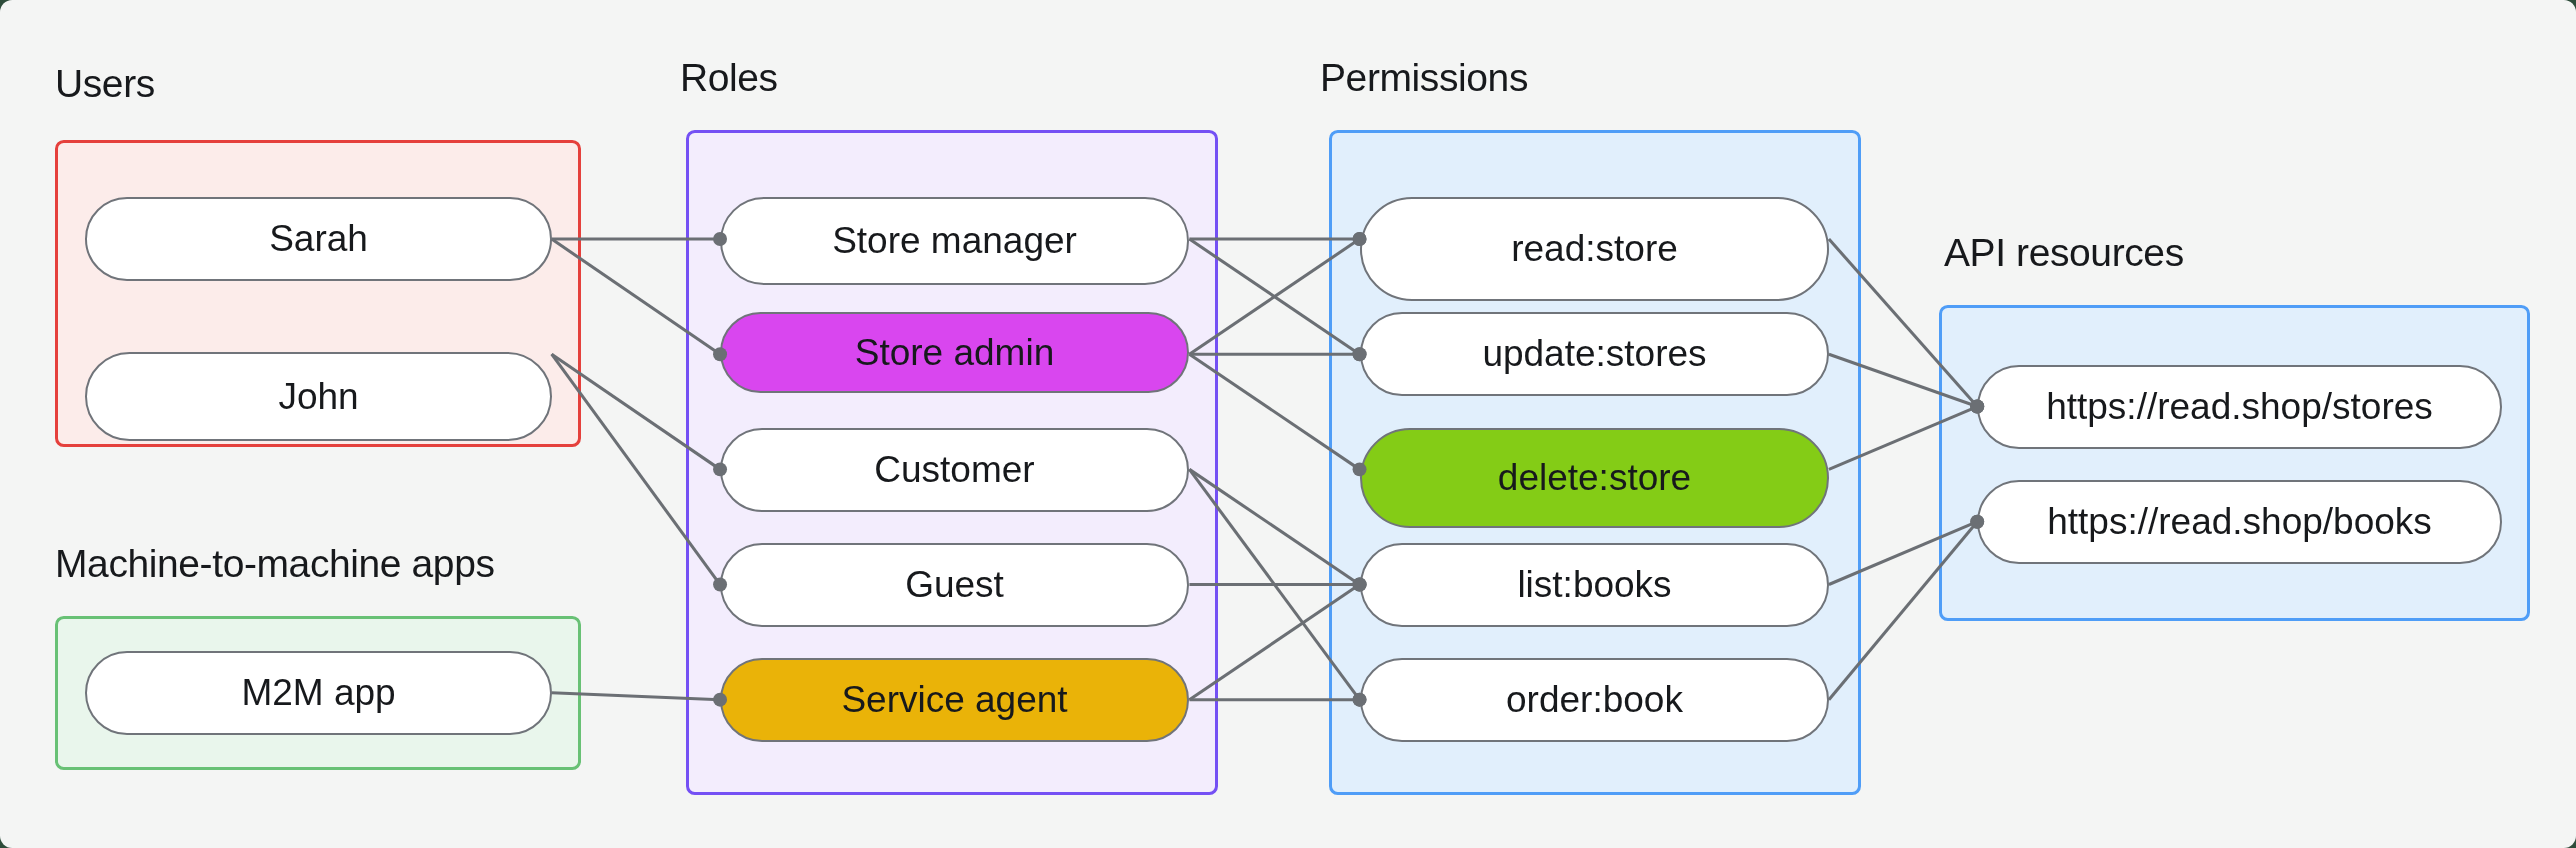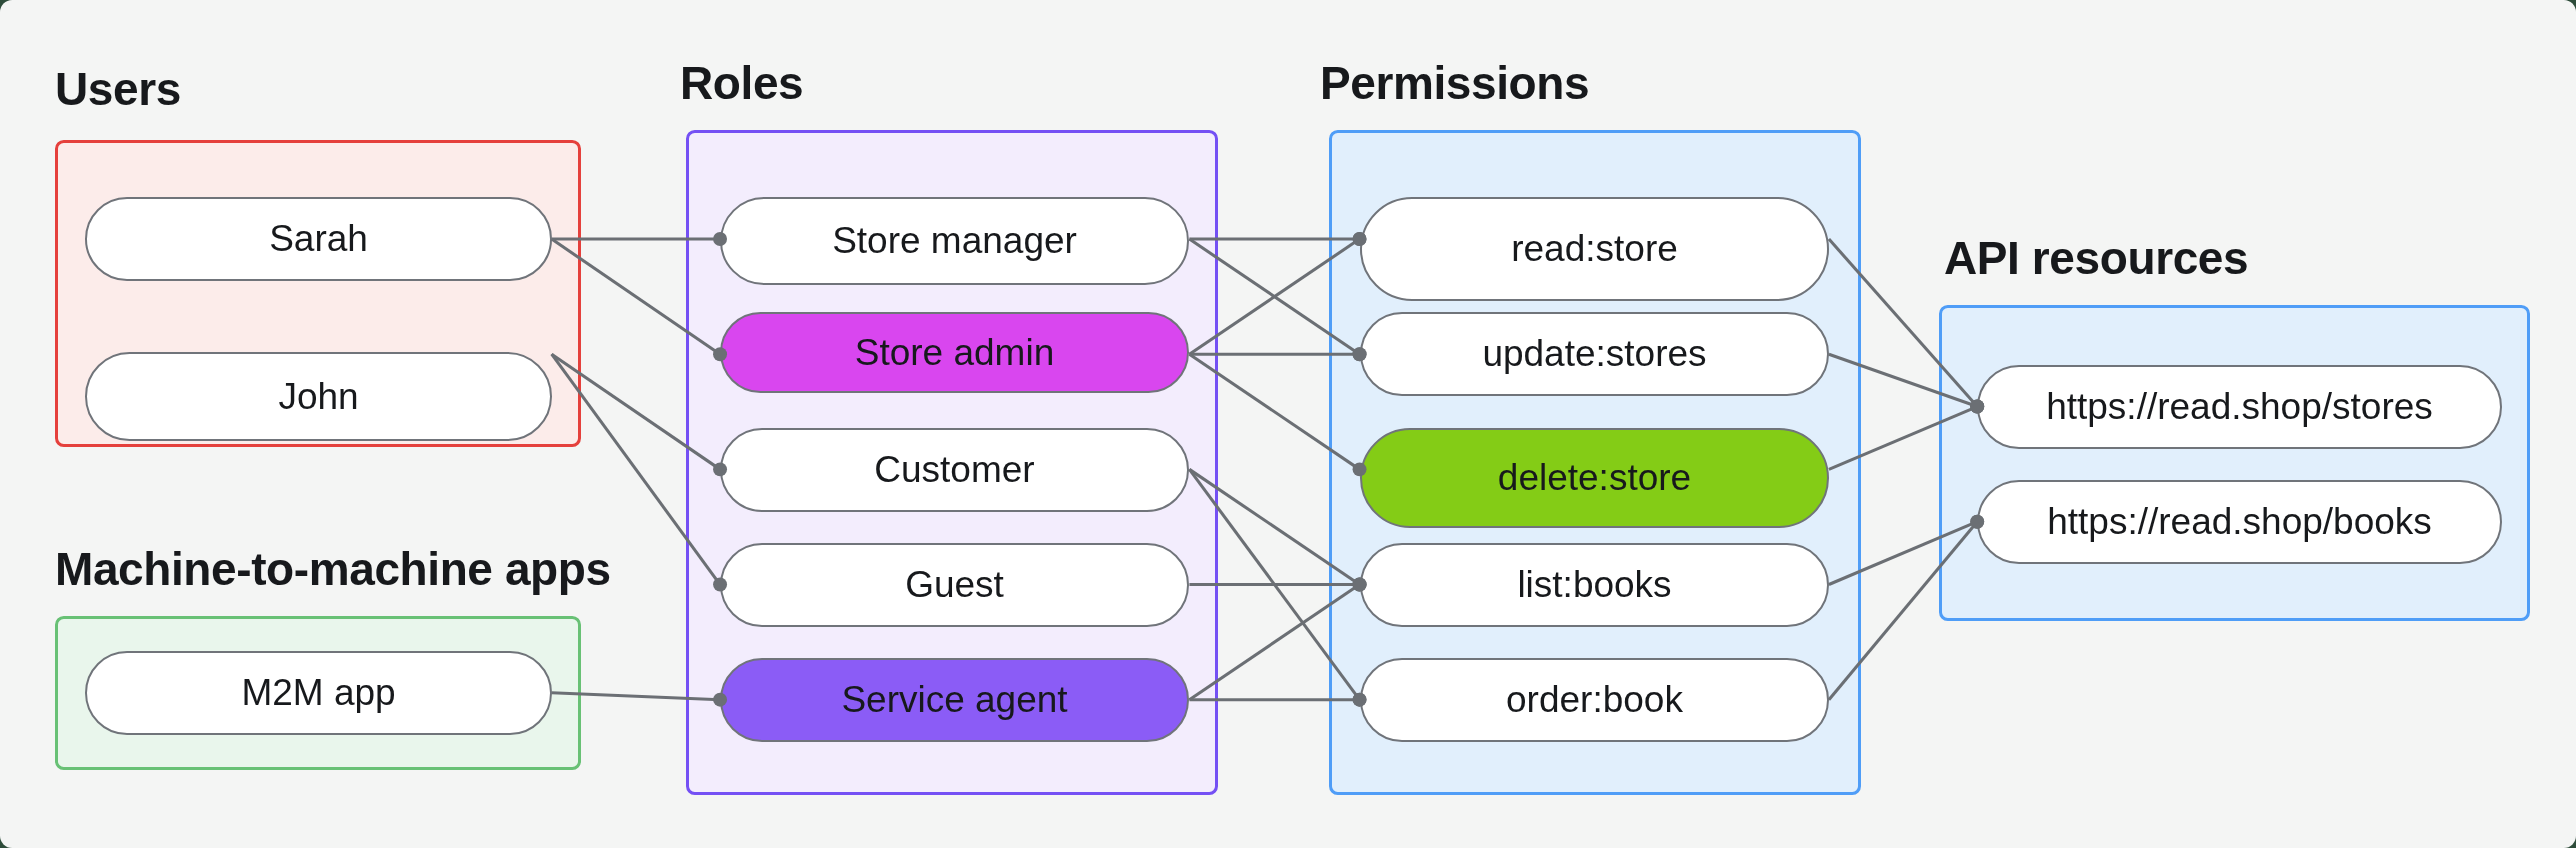--- a/index.html
+++ b/index.html
@@ -14,22 +14,22 @@
   }
   .group-box{
     position:absolute;
     box-sizing:border-box;
     border:3.5px solid;
     border-radius:8.7px;
     z-index:1;
   }
   .section-label{
     position:absolute;
-    font-size:46px;
-    font-weight:700;
+    font-size:39px;
+    font-weight:400;
     letter-spacing:-0.4px;
     white-space:nowrap;
     z-index:2;
   }
   .node{
     position:absolute;
     box-sizing:border-box;
     background:#ffffff;
     border:2.6px solid;
     border-radius:52px;
@@ -104,21 +104,21 @@
     <div class="section-label" style="left: 1320px; top: 56px; color: rgb(23, 25, 28);">Permissions</div>
     <div class="group-box" style="left: 1939px; top: 305px; width: 591px; height: 316px; border-color: rgb(79, 157, 247); background: rgb(225, 239, 252);"></div>
     <div class="section-label" style="left: 1944px; top: 231px; color: rgb(23, 25, 28);">API resources</div>
     <div class="node" style="left: 85px; top: 197px; width: 467px; height: 84px; border-color: rgb(112, 116, 122); background: rgb(255, 255, 255); color: rgb(23, 25, 28);">Sarah</div>
     <div class="node" style="left: 85px; top: 312px; width: 467px; height: 89px; border-color: rgb(112, 116, 122); background: rgb(255, 255, 255); color: rgb(23, 25, 28); margin-top: 40px;">John</div>
     <div class="node" style="left: 85px; top: 651px; width: 467px; height: 84px; border-color: rgb(112, 116, 122); background: rgb(255, 255, 255); color: rgb(23, 25, 28);">M2M app</div>
     <div class="node" style="left: 720px; top: 197px; width: 469px; height: 88px; border-color: rgb(112, 116, 122); background: rgb(255, 255, 255); color: rgb(23, 25, 28);">Store manager</div>
     <div class="node" style="left: 720px; top: 312px; width: 469px; height: 81px; border-color: rgb(112, 116, 122); background: #d946ef; color: rgb(23, 25, 28);">Store admin</div>
     <div class="node" style="left: 720px; top: 428px; width: 469px; height: 84px; border-color: rgb(112, 116, 122); background: rgb(255, 255, 255); color: rgb(23, 25, 28);">Customer</div>
     <div class="node" style="left: 720px; top: 543px; width: 469px; height: 84px; border-color: rgb(112, 116, 122); background: rgb(255, 255, 255); color: rgb(23, 25, 28);">Guest</div>
-    <div class="node" style="left: 720px; top: 658px; width: 469px; height: 84px; border-color: rgb(112, 116, 122); background: #8b5cf6; color: rgb(23, 25, 28);">Service agent</div>
+    <div class="node" style="left: 720px; top: 658px; width: 469px; height: 84px; border-color: rgb(112, 116, 122); background: #eab308; color: rgb(23, 25, 28);">Service agent</div>
     <div class="node" style="left: 1360px; top: 197px; width: 469px; height: 104px; border-color: rgb(112, 116, 122); background: rgb(255, 255, 255); color: rgb(23, 25, 28);">read:store</div>
     <div class="node" style="left: 1360px; top: 312px; width: 469px; height: 84px; border-color: rgb(112, 116, 122); background: rgb(255, 255, 255); color: rgb(23, 25, 28);">update:stores</div>
     <div class="node" style="left: 1360px; top: 428px; width: 469px; height: 100px; border-color: rgb(112, 116, 122); background: #84cc16; color: rgb(23, 25, 28);">delete:store</div>
     <div class="node" style="left: 1360px; top: 543px; width: 469px; height: 84px; border-color: rgb(112, 116, 122); background: rgb(255, 255, 255); color: rgb(23, 25, 28);">list:books</div>
     <div class="node" style="left: 1360px; top: 658px; width: 469px; height: 84px; border-color: rgb(112, 116, 122); background: rgb(255, 255, 255); color: rgb(23, 25, 28);">order:book</div>
     <div class="node" style="left: 1977px; top: 365px; width: 525px; height: 84px; border-color: rgb(112, 116, 122); background: rgb(255, 255, 255); color: rgb(23, 25, 28);">https://read.shop/stores</div>
     <div class="node" style="left: 1977px; top: 480px; width: 525px; height: 84px; border-color: rgb(112, 116, 122); background: rgb(255, 255, 255); color: rgb(23, 25, 28);">https://read.shop/books</div>
   </div>
 
 

